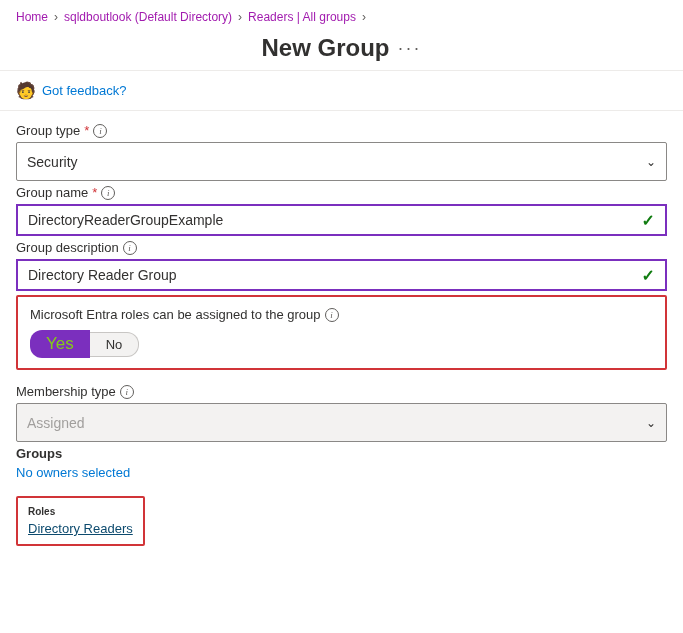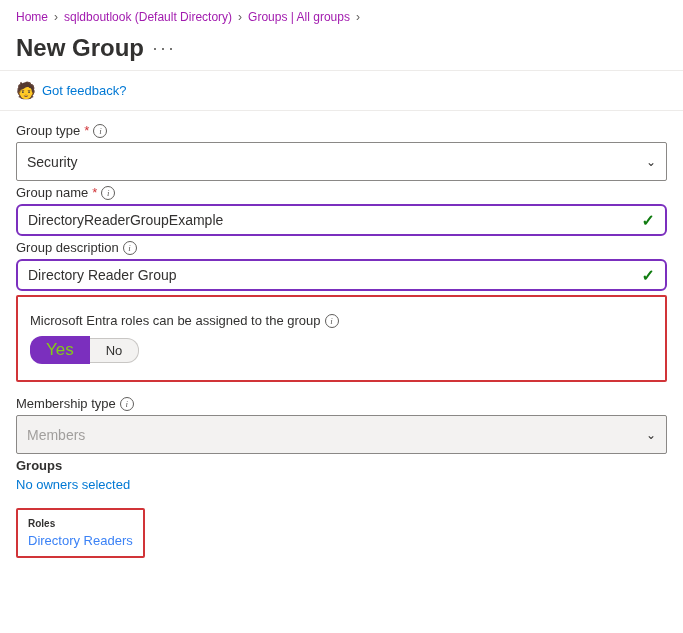--- a/index.html
+++ b/index.html
@@ -27,20 +27,21 @@
       color: #a21caf;
       text-decoration: none;
       cursor: pointer;
     }
     .breadcrumb .sep { color: #605e5c; }
     .page-header {
       display: flex;
       align-items: center;
       gap: 8px;
       padding: 4px 16px 8px 16px;
+      justify-content: center;
     }
     .page-title {
       font-size: 24px;
       font-weight: 600;
       color: #323130;
     }
     .more-icon {
       font-size: 18px;
       color: #605e5c;
       cursor: pointer;
@@ -114,39 +115,39 @@
       color: #323130;
     }
     .dropdown-arrow {
       color: #323130;
       font-size: 12px;
     }
     .text-field {
       width: 100%;
       height: 32px;
       border: 2px solid #7b2fbe;
-      border-radius: 6px;
+      border-radius: 0;
       background: #fff;
       display: flex;
       align-items: center;
       justify-content: space-between;
       padding: 4px 10px;
       font-size: 14px;
       color: #323130;
       position: relative;
     }
     .text-field-check {
       color: #107c10;
       font-size: 16px;
       font-weight: bold;
     }
     .entra-box {
       border: 2px solid #d13438;
       border-radius: 2px;
-      padding: 16px 12px;
+      padding: 10px 12px;
       margin-bottom: 14px;
     }
     .entra-label {
       font-size: 13px;
       color: #323130;
       margin-bottom: 8px;
       display: flex;
       align-items: center;
       gap: 4px;
     }
@@ -200,35 +201,36 @@
       display: inline-block;
       margin-top: 2px;
     }
     .roles-title {
       font-size: 10px;
       font-weight: 600;
       color: #323130;
       margin-bottom: 4px;
     }
     .roles-link {
-      color: #3b82f6;
+      color: #0c4a6e;
       font-size: 13px;
       cursor: pointer;
       display: block;
+      text-decoration: underline;
     }
   </style>
 </head>
 <body>
 
 <div class="breadcrumb">
   <a>Home</a>
   <span class="sep">›</span>
   <a>sqldboutlook (Default Directory)</a>
   <span class="sep">›</span>
-  <a>Groups | All groups</a>
+  <a>Readers | All groups</a>
   <span class="sep">›</span>
 </div>
 
 <div class="page-header">
   <span class="page-title">New Group</span>
   <span class="more-icon">···</span>
 </div>
 
 <hr class="divider">
 
@@ -286,21 +288,21 @@
       <button class="toggle-no">No</button>
     </div>
   </div>
 
   <div class="field-group">
     <div class="field-label">
       <span>Membership type</span>
       <span class="info-icon">i</span>
     </div>
     <div class="dropdown-field disabled">
-      <span>Members</span>
+      <span>Assigned</span>
       <span class="dropdown-arrow">⌄</span>
     </div>
   </div>
 
   <div class="field-group">
     <div class="section-label">Groups</div>
     <span class="link-text">No owners selected</span>
   </div>
 
   <div class="field-group">

